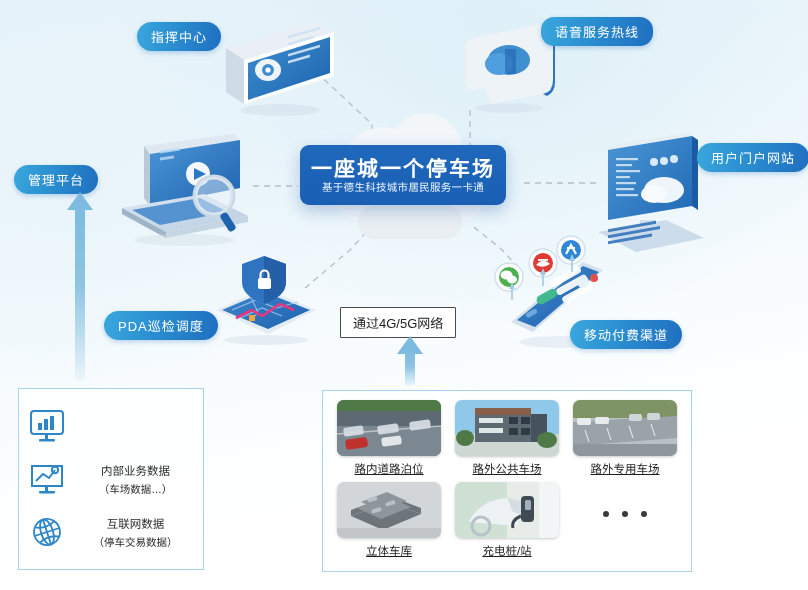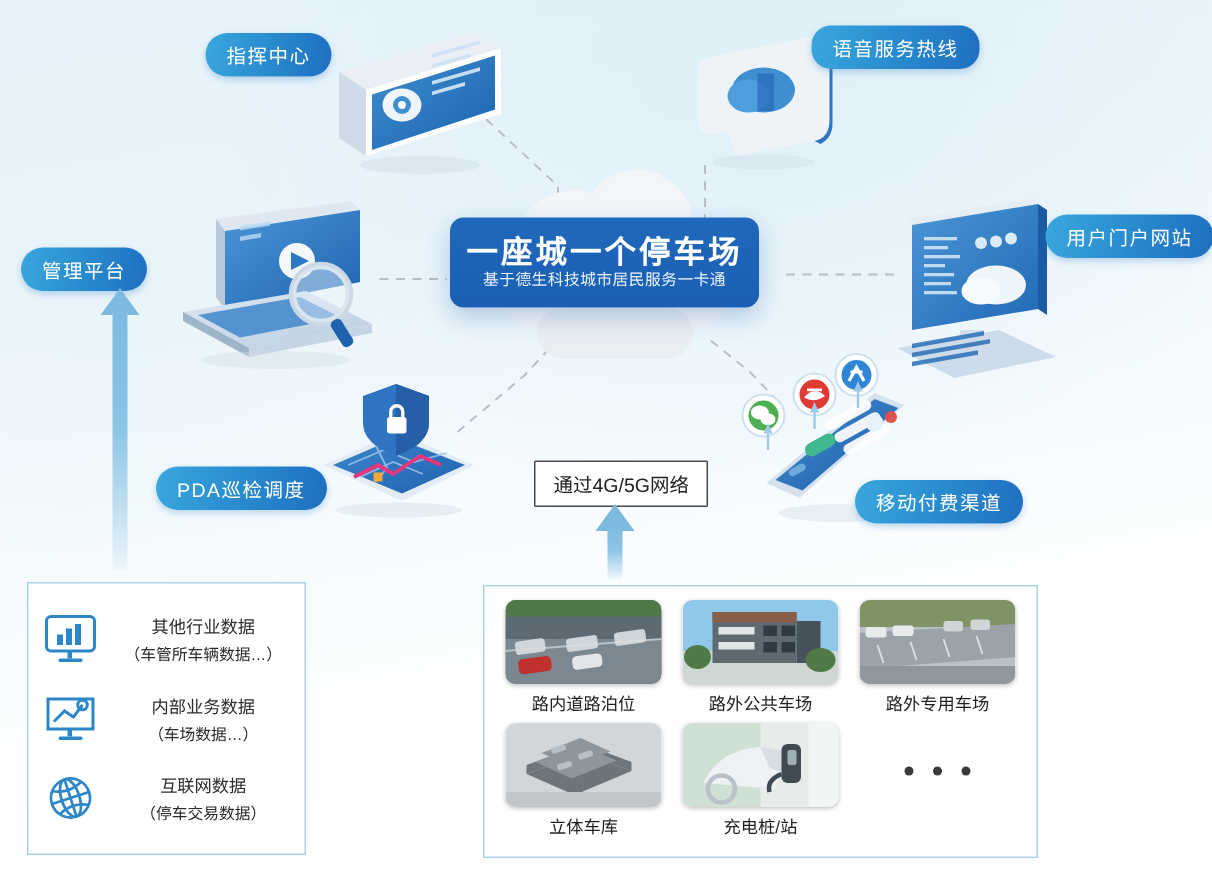--- a/index.html
+++ b/index.html
@@ -70,21 +70,21 @@
 
   
   .cloud {
     position:absolute;
     background:#f3f6f9;
     border-radius:50%;
   }
 
   
   #net-box {
-    position:absolute; left:356px; top:307px;
+    position:absolute; left:340px; top:307px;
     padding:5px 12px;
     border:1.5px solid #4a4a4a;
     background:#ffffff;
     color:#222;
     font-size:13px;
     white-space:nowrap;
     border-radius:1px;
   }
 
   
@@ -118,21 +118,21 @@
     width:100%; height:100%;
   }
   .park-cell { display:flex; flex-direction:column; align-items:center; justify-content:flex-start; gap:4px; }
   .park-cell .thumb {
     width:104px; height:56px;
     border-radius:7px;
     overflow:hidden;
     box-shadow:0 1px 3px rgba(0,0,0,0.22);
     position:relative;
   }
-  .park-cell .cap { font-size:11.5px; color:#1f1f1f; white-space:nowrap; }
+  .park-cell .cap { font-size:11.5px; color:#1f1f1f; white-space:nowrap;text-decoration:underline; }
   .dots { display:flex; align-items:center; justify-content:center; gap:13px; height:100%; padding-bottom:16px; }
   .dots span { width:6px; height:6px; border-radius:50%; background:#3a3a3a; display:block; }
 
   
   .device { position:absolute; }
 </style>
 </head>
 <body>
 
 <div id="stage">
@@ -380,24 +380,20 @@
       <div class="ic">
         <svg width="38" height="34" viewBox="0 0 38 34">
           <rect x="3" y="2" width="32" height="23" rx="3" fill="none" stroke="#2d86c8" stroke-width="2"></rect>
           <rect x="10" y="14" width="4" height="7" fill="#2d86c8"></rect>
           <rect x="16" y="10" width="4" height="11" fill="#2d86c8"></rect>
           <rect x="22" y="7" width="4" height="14" fill="#2d86c8"></rect>
           <rect x="17" y="25" width="3" height="5" fill="#2d86c8"></rect>
           <rect x="11" y="30" width="16" height="2.4" rx="1" fill="#2d86c8"></rect>
         </svg>
       </div>
-      <div class="txt">
-        <div class="main">其他行业数据</div>
-        <div class="sub">（车管所车辆数据…）</div>
-      </div>
     </div>
 
     <div class="data-row">
       <div class="ic">
         <svg width="38" height="34" viewBox="0 0 38 34">
           <path d="M4 4 h30 v20 h-30 z" fill="none" stroke="#2d86c8" stroke-width="2"></path>
           <path d="M8 19 L15 12 L21 16 L27 8" fill="none" stroke="#2d86c8" stroke-width="2"></path>
           <circle cx="27" cy="8" r="3.2" fill="none" stroke="#2d86c8" stroke-width="2"></circle>
           <rect x="17" y="24" width="3" height="5" fill="#2d86c8"></rect>
           <rect x="11" y="29" width="16" height="2.4" rx="1" fill="#2d86c8"></rect>

